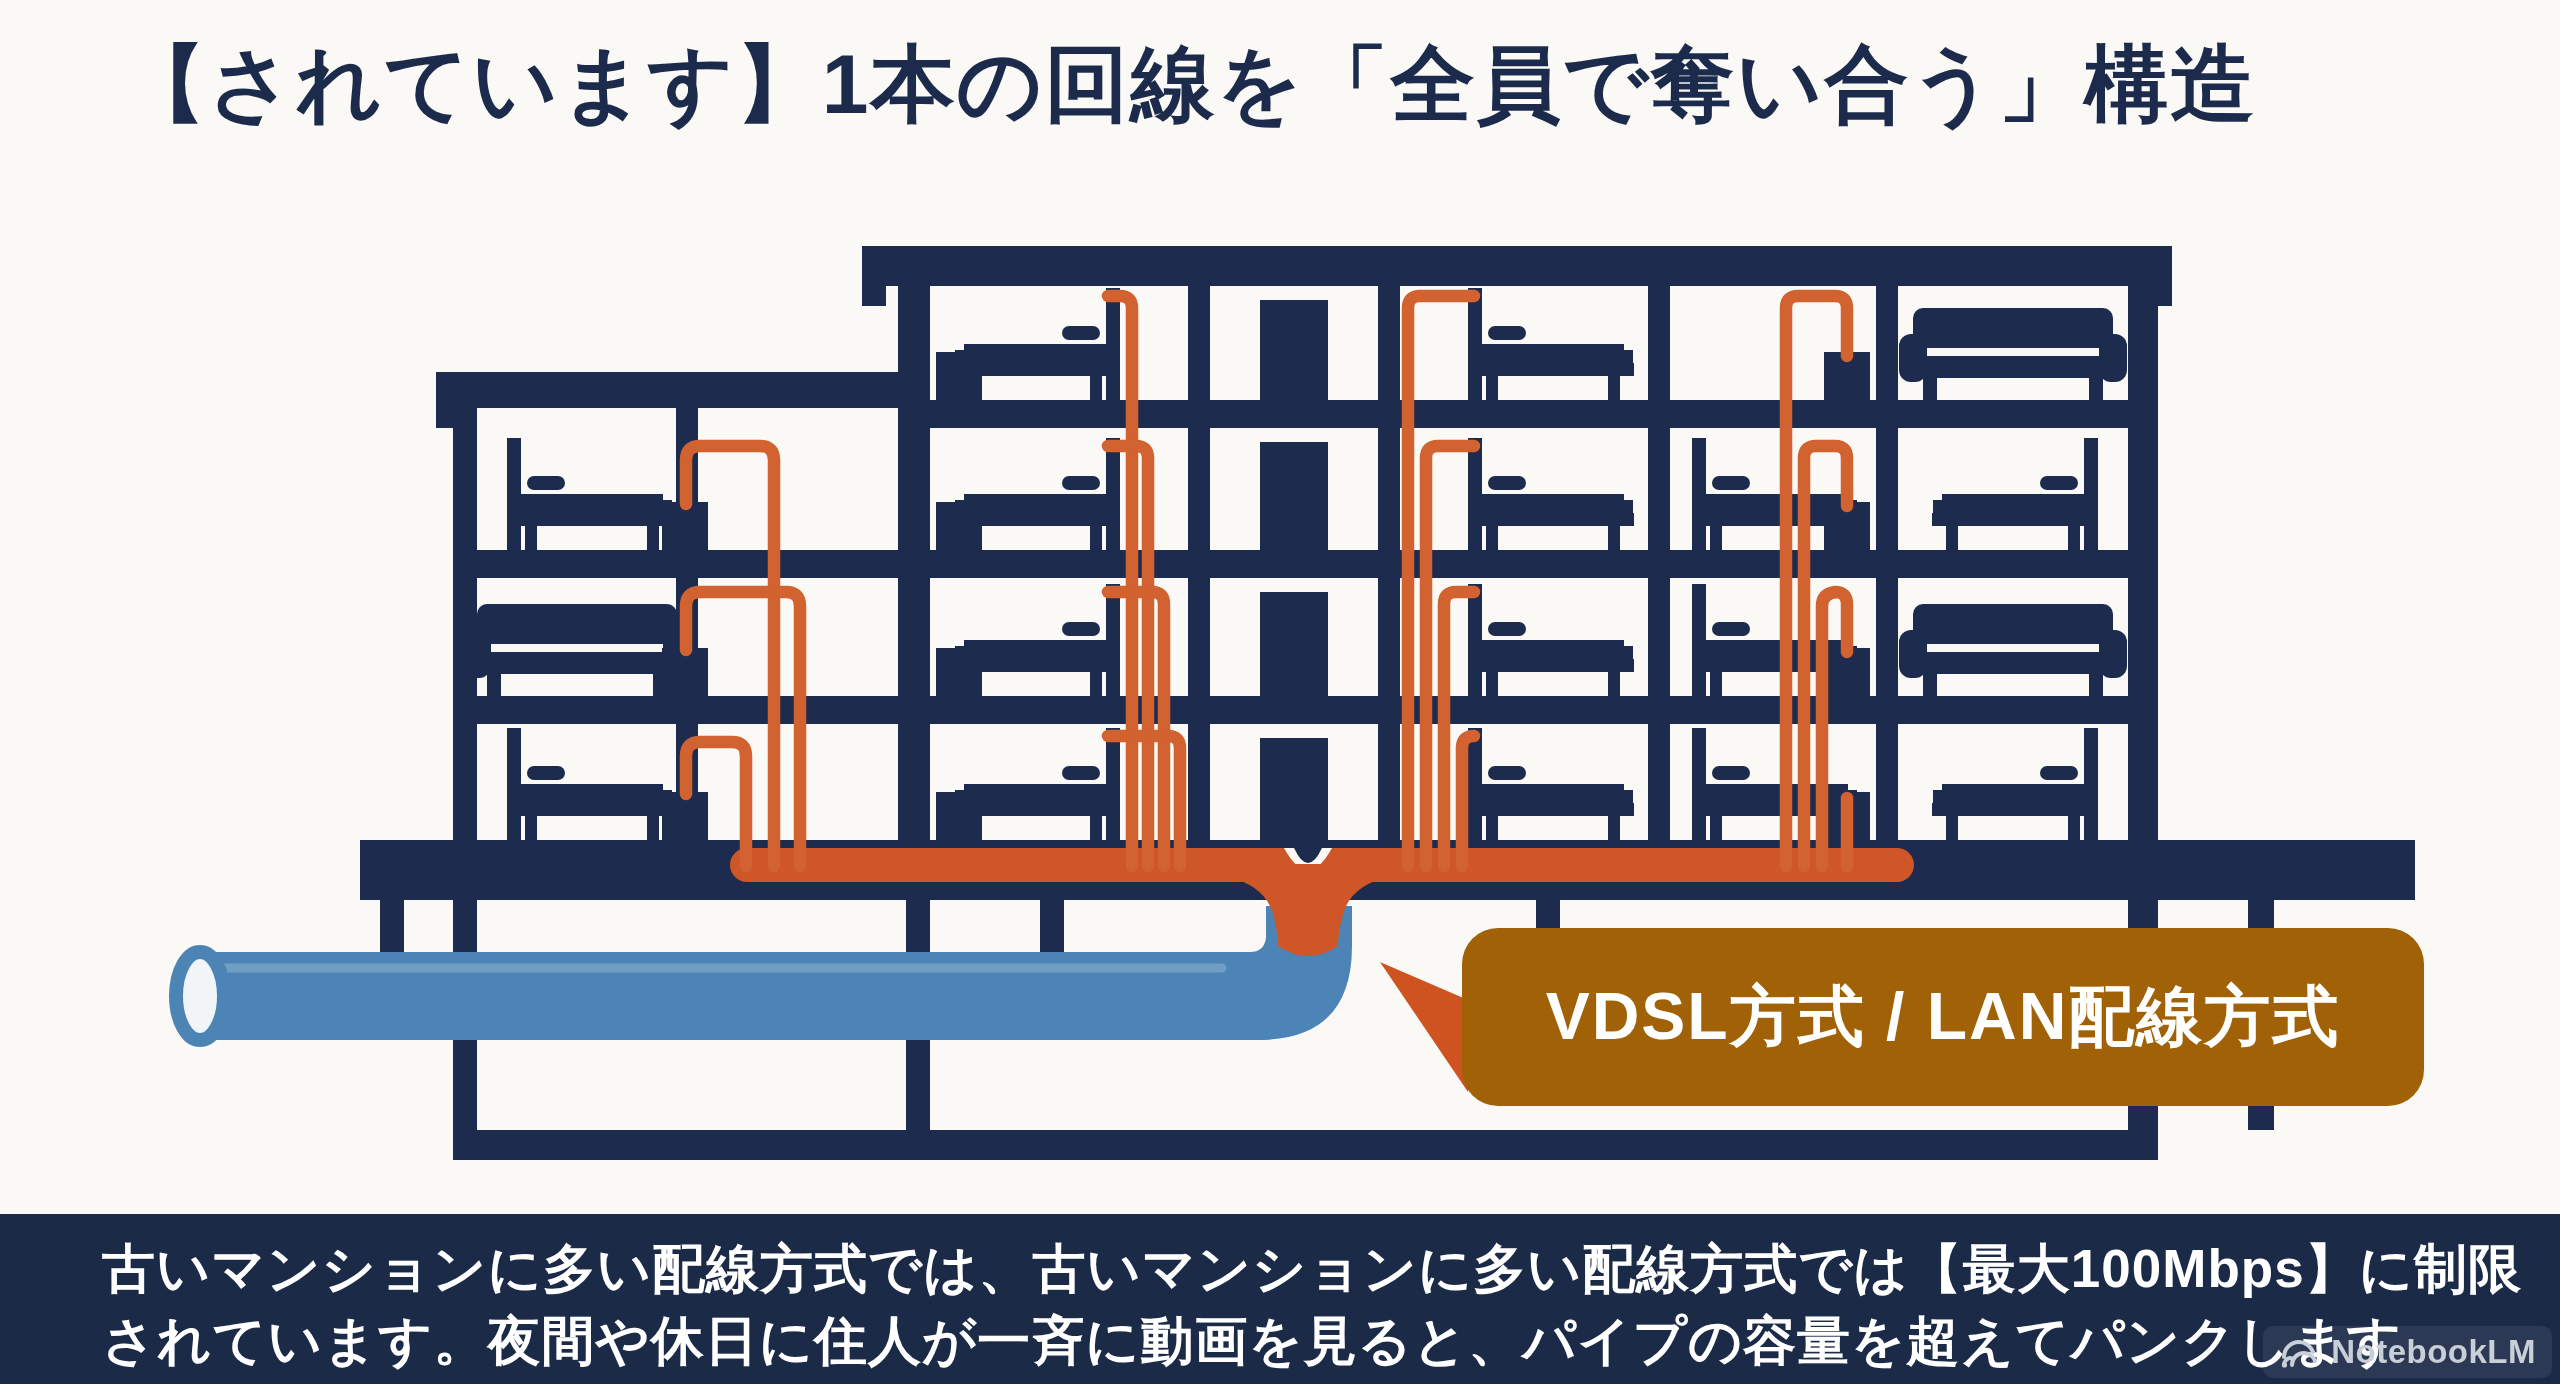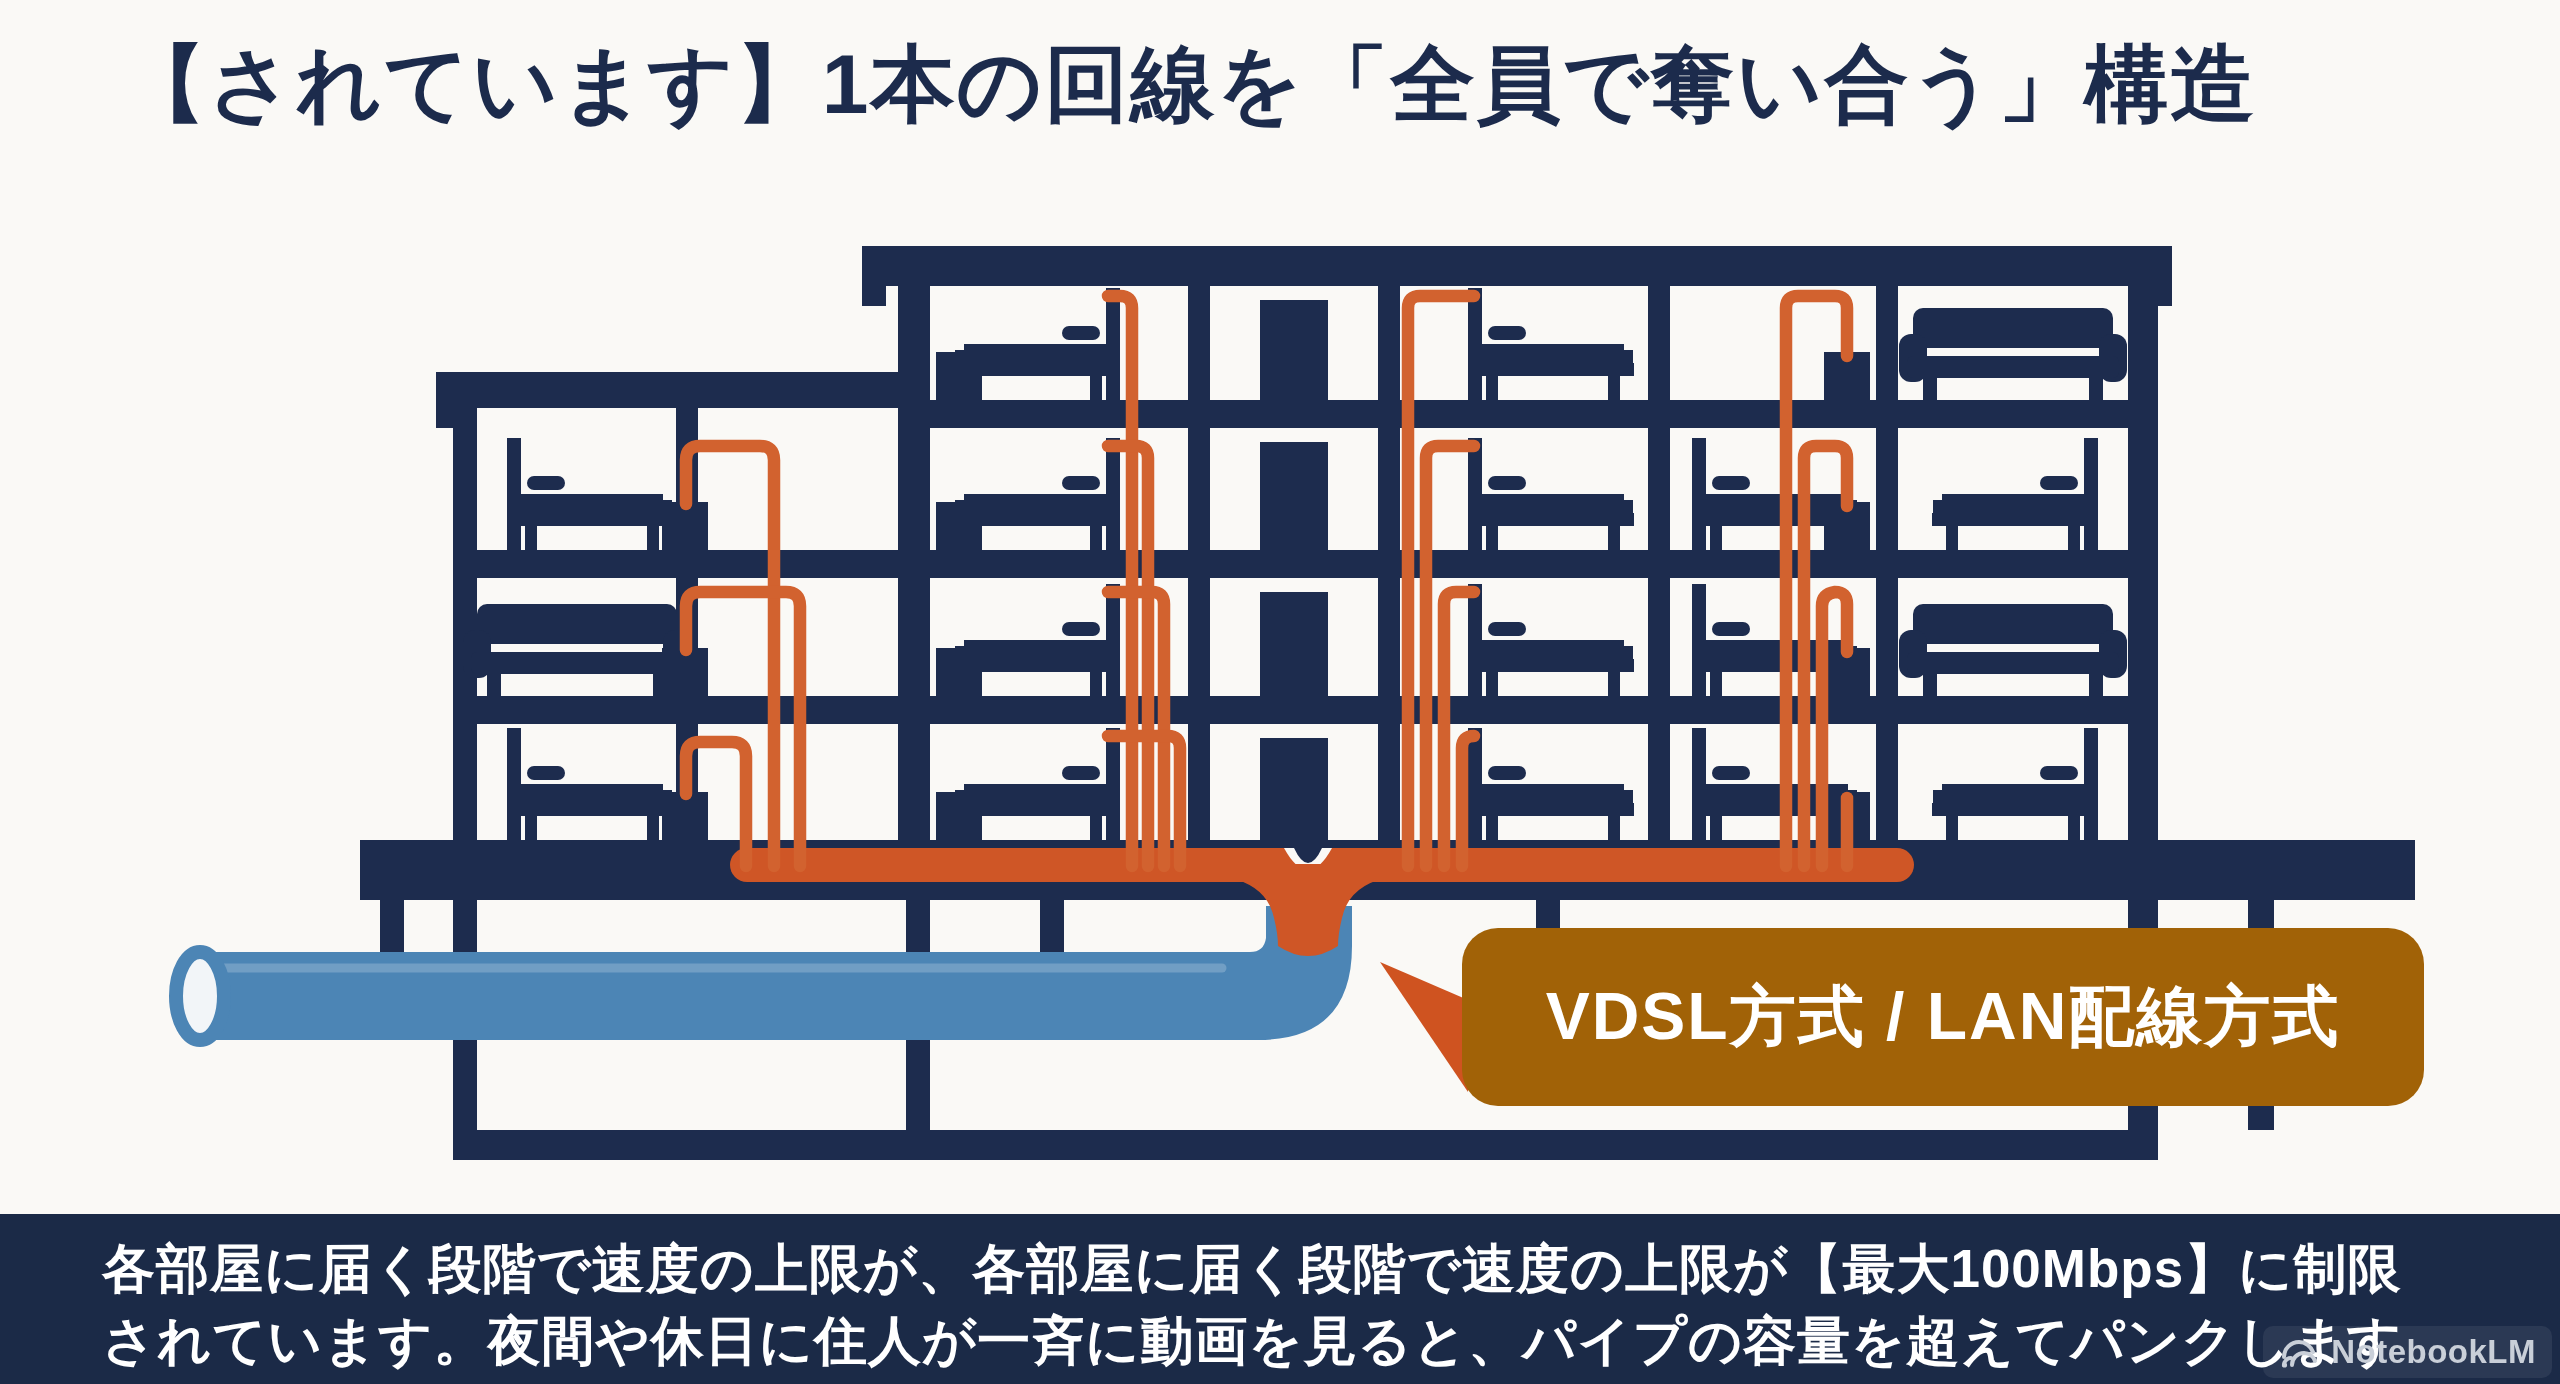--- a/index.html
+++ b/index.html
@@ -297,21 +297,21 @@
       <path d="M 1238 864 L 1378 864 L 1378 880 Q 1348 890 1342 918 Q 1338 934 1338 946 Q 1308 966 1278 946 Q 1278 934 1274 918 Q 1268 890 1238 880 Z" fill="#cf5626"></path>
       <polygon points="1380,962 1468,1000 1468,1092" fill="#cf5320"></polygon>
     </g>
   </svg>
 
 <div id="callout" style="background: #a16207; text-align: center;">
   <span class="label">VDSL方式 / LAN配線方式</span>
 </div>
 
 <div id="caption-band" style="background: rgb(27, 42, 71);">
-  <div id="caption-line-1" class="caption-line">各部屋に届く段階で速度の上限が、各部屋に届く段階で速度の上限が【最大100Mbps】に制限</div>
+  <div id="caption-line-1" class="caption-line">古いマンションに多い配線方式では、古いマンションに多い配線方式では【最大100Mbps】に制限</div>
   <div id="caption-line-2" class="caption-line">されています。夜間や休日に住人が一斉に動画を見ると、パイプの容量を超えてパンクします</div>
   <div id="watermark">
     <svg width="42" height="36" viewBox="0 0 42 36">
       <g fill="none" stroke="#c9cfd8" stroke-width="4" stroke-linecap="round">
         <path d="M5 31 a7 7 0 0 1 7 -7"></path>
         <path d="M5 23 a15 15 0 0 1 15 -15 a15 15 0 0 1 14 10"></path>
         <path d="M13 31 a12 12 0 0 1 12 -12 a12 12 0 0 1 11 8"></path>
       </g>
       <circle cx="5.5" cy="31" r="2.6" fill="#c9cfd8"></circle>
     </svg>

